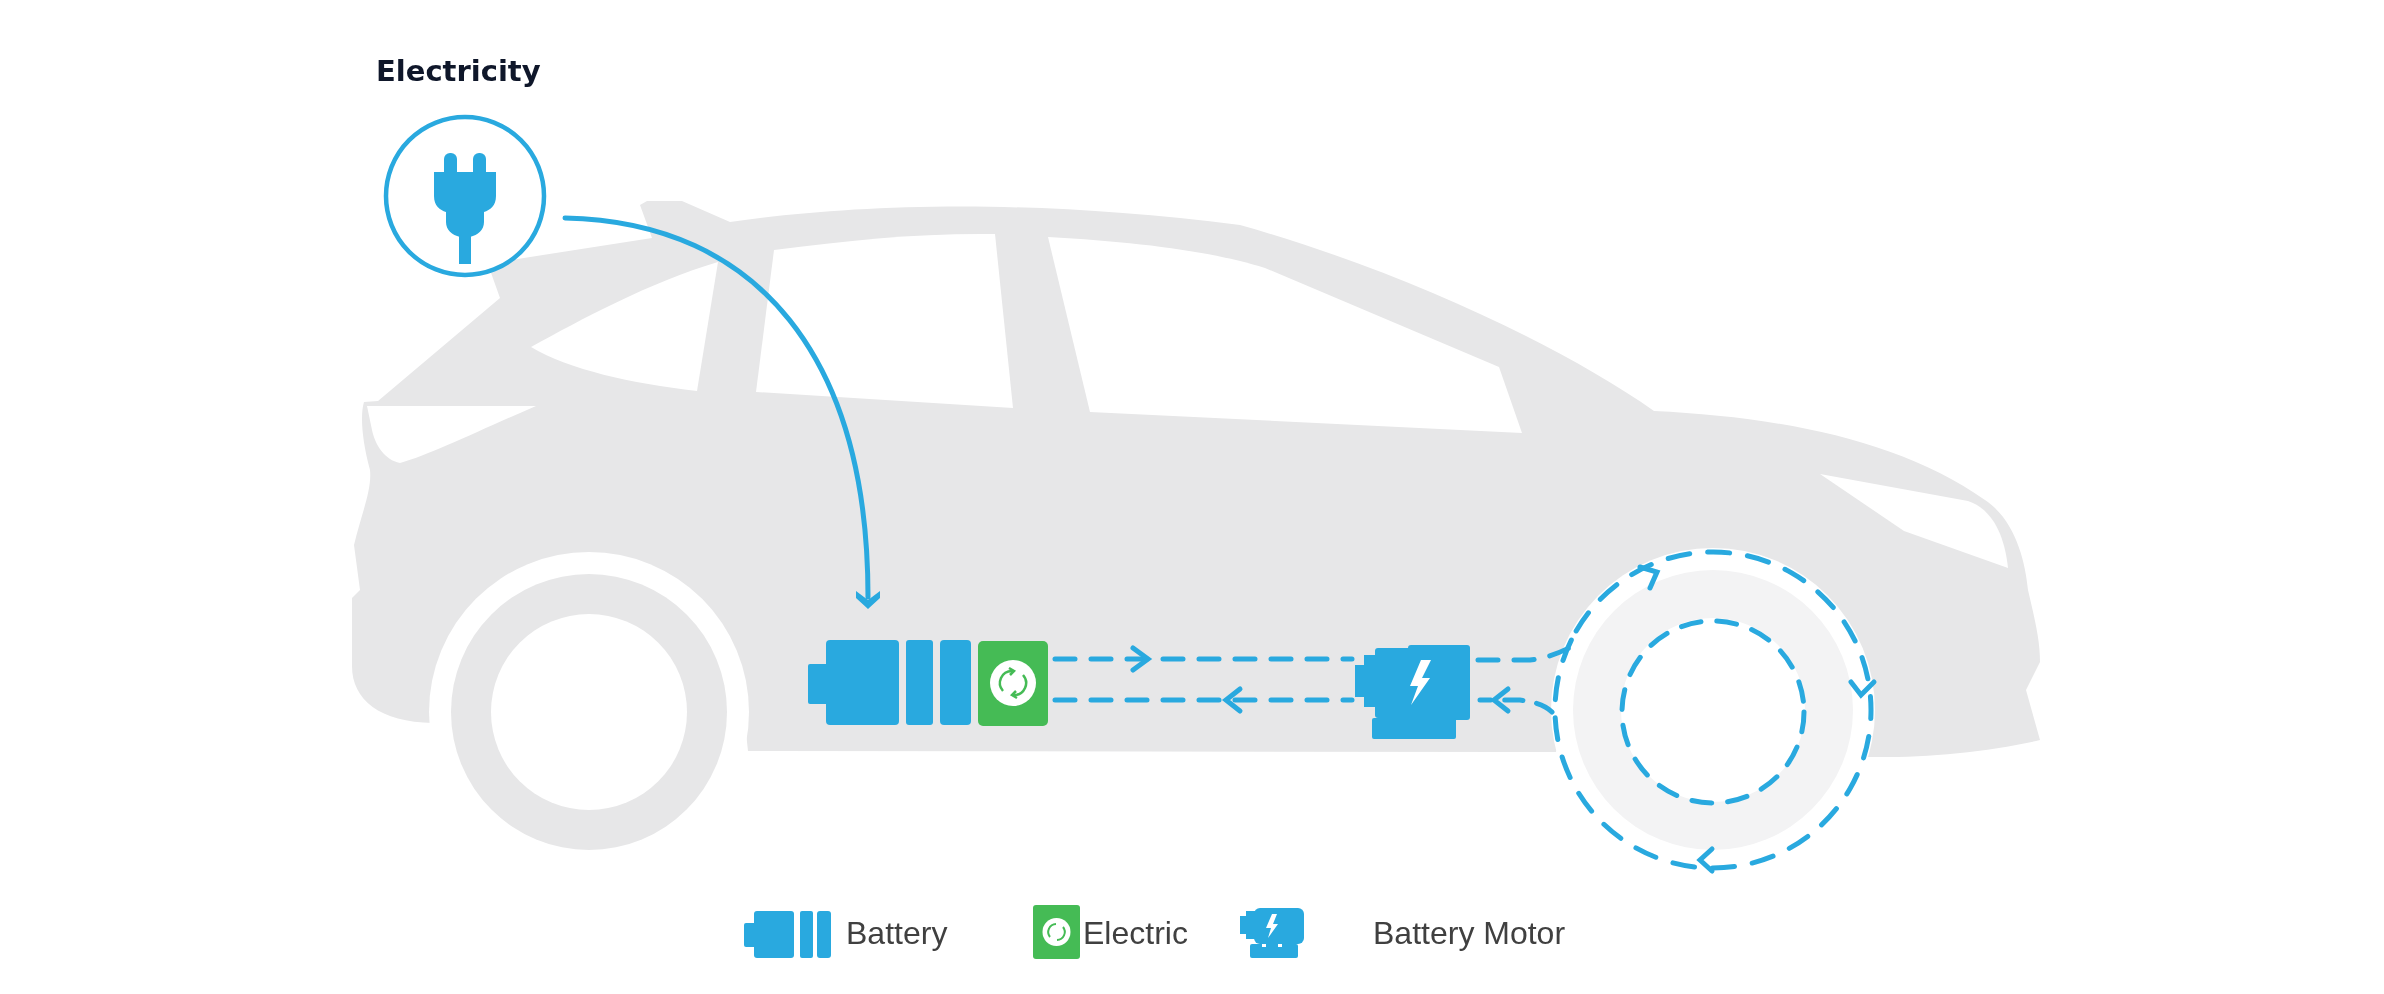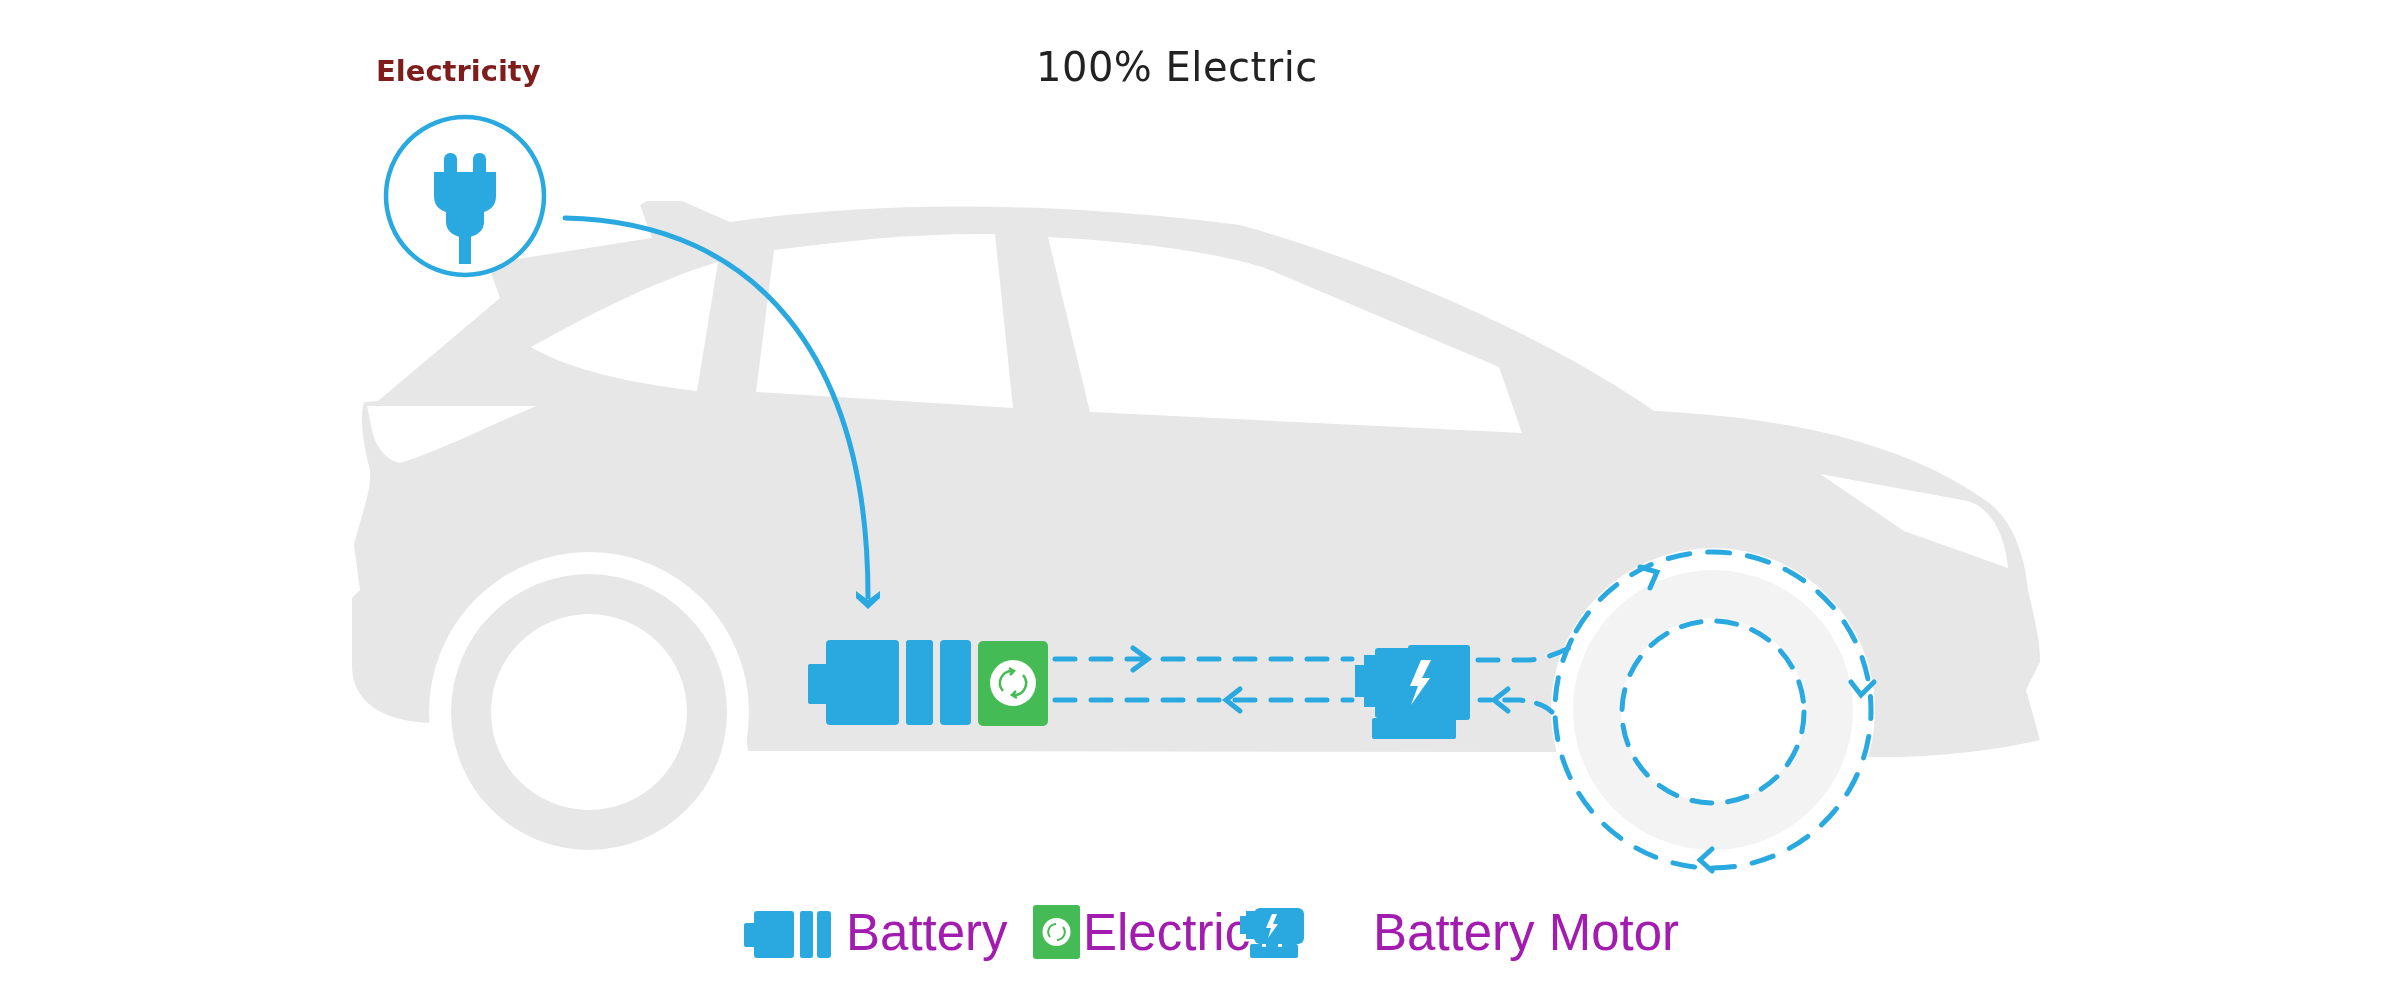--- a/index.html
+++ b/index.html
@@ -7,26 +7,26 @@
     .stage { position: absolute; left: 0; top: 0; width: 2384px; height: 994px; }
     svg.scene { position: absolute; left: 0; top: 0; }
     .title {
       position: absolute; left: 1036px; top: 44px;
       font-family: "DejaVu Sans", sans-serif; font-size: 40px; font-weight: 500;
       color: #222222; letter-spacing: 0.5px; white-space: nowrap;
     }
     .elec-label {
       position: absolute; left: 376px; top: 54px;
       font-family: "DejaVu Sans", sans-serif; font-size: 29px; font-weight: bold;
-      color: #7f1d1d; white-space: nowrap;
+      color: #0f172a; white-space: nowrap;
     }
     .legend { position: absolute; left: 740px; top: 900px; height: 66px; }
     .legend-text {
       position: absolute; top: 0; line-height: 66px;
-      font-family: "Liberation Sans", sans-serif; font-size: 51px; color: #a21caf;
+      font-family: "Liberation Sans", sans-serif; font-size: 32px; color: #404040;
       white-space: nowrap;
     }
     .legend-icon { position: absolute; }
   </style>
 </head>
 <body>
 
 <div class="stage">
 
   <svg class="scene" width="2384" height="994" viewBox="0 0 2384 994">
@@ -116,21 +116,20 @@
     <path d="M 1508 689 L 1494 700 L 1508 711" fill="none" stroke="#29a9df" stroke-width="5" stroke-linecap="round"></path>
 
     <circle cx="1713" cy="710" r="158" fill="none" stroke="#29a9df" stroke-width="5" stroke-dasharray="22 18" stroke-linecap="round" transform="rotate(-150 1713 710)"></circle>
     <path d="M 1640 567 L 1657 572 L 1650 588" fill="none" stroke="#29a9df" stroke-width="5" stroke-linecap="round"></path>
     <path d="M 1851 682 L 1861 695 L 1874 682" fill="none" stroke="#29a9df" stroke-width="5" stroke-linecap="round"></path>
     <path d="M 1712 849 L 1700 860 L 1712 871" fill="none" stroke="#29a9df" stroke-width="5" stroke-linecap="round"></path>
 
     <circle cx="1713" cy="712" r="91" fill="none" stroke="#29a9df" stroke-width="5" stroke-dasharray="20 16" stroke-linecap="round"></circle>
   </svg>
 
-  <div class="title">100% Electric</div>
   <div class="elec-label">Electricity</div>
 
   <div class="legend">
     <div>
       <svg class="legend-icon" style="left:4px;top:10px" width="88" height="50" viewBox="0 0 88 50">
         <rect x="0" y="13" width="14" height="24" rx="2" fill="#29a9df"></rect>
         <rect x="10" y="1" width="40" height="47" rx="3" fill="#29a9df"></rect>
         <rect x="56" y="1" width="13" height="47" rx="2" fill="#29a9df"></rect>
         <rect x="73" y="1" width="14" height="47" rx="3" fill="#29a9df"></rect>
       </svg>

